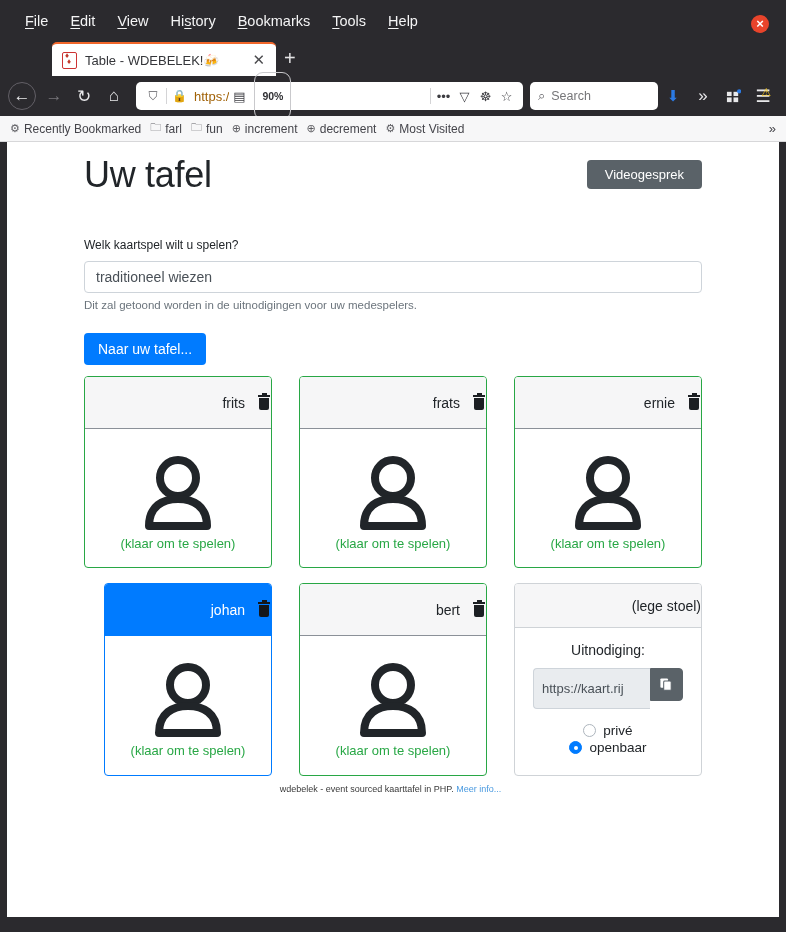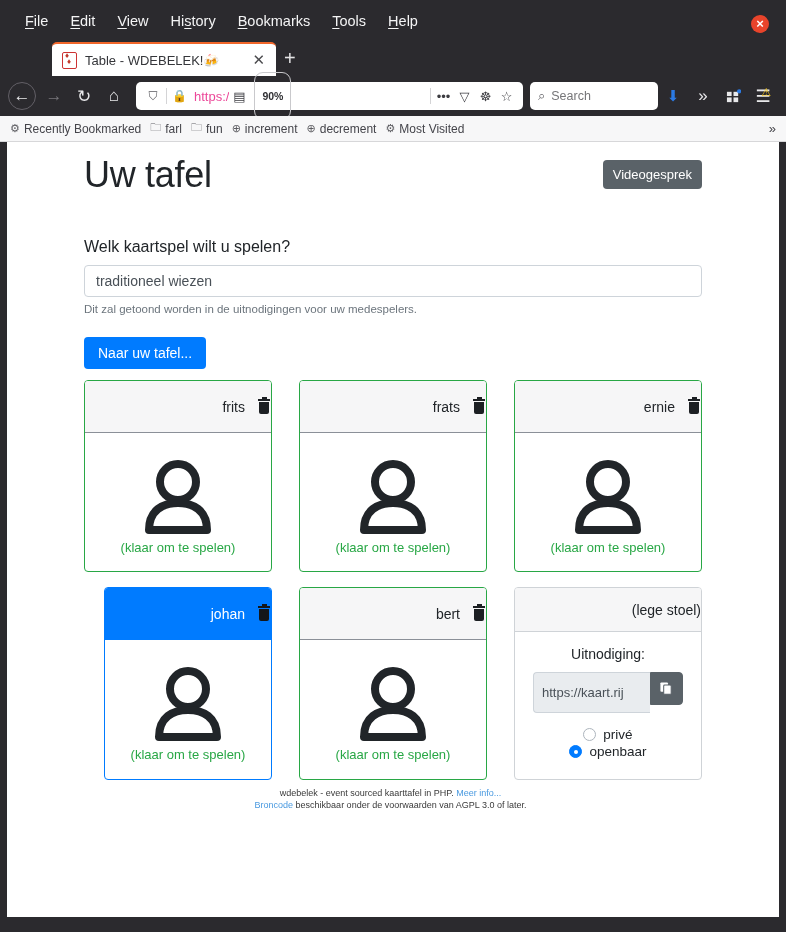--- a/index.html
+++ b/index.html
@@ -165,21 +165,21 @@
     flex-shrink: 0;
   }
   .url-sep {
     width: 1px; height: 16px;
     background: #d4d4d6;
     margin: 0 2px;
     flex-shrink: 0;
   }
   #url-text {
     font-size: 13px;
-    color: #ec4899;
+    color: #a16207;
     margin-left: 3px;
     white-space: nowrap;
     overflow: hidden;
     flex-shrink: 1;
   }
   #reader-icon {
     width: 20px;
     text-align: center;
     color: #3b3b40;
     font-size: 13px;
@@ -284,29 +284,29 @@
     margin-top: 12px;
     letter-spacing: -0.3px;
   }
 
   #video-btn {
     position: absolute;
     right: 77px; top: 6px;
     background: #5a6268;
     color: #fff;
     font-size: 13px;
-    padding: 7px 10px;
+    padding: 7px 18px;
     border: none;
     border-radius: 4px;
     cursor: pointer;
   }
 
   #form-label {
     margin-top: 42px;
-    font-size: 16px;
+    font-size: 12px;
     color: #212529;
   }
   #game-input {
     margin-top: 9px;
     width: 100%;
     height: 32px;
     border: 1px solid #ced4da;
     border-radius: 4px;
     padding: 0 11px;
     font-size: 14px;
@@ -723,21 +723,18 @@
             </div>
           </div>
         </div>
 
       </div>
 
       <div id="footer">
         <div>
           <span>wdebelek - event sourced kaarttafel in PHP. </span><a>Meer info...</a>
         </div>
-        <div>
-          <a>Broncode</a><span> beschikbaar onder de voorwaarden van AGPL 3.0 of later.</span>
-        </div>
       </div>
 
     </div>
   </div>
 
 </div>
 
 </body></html>

